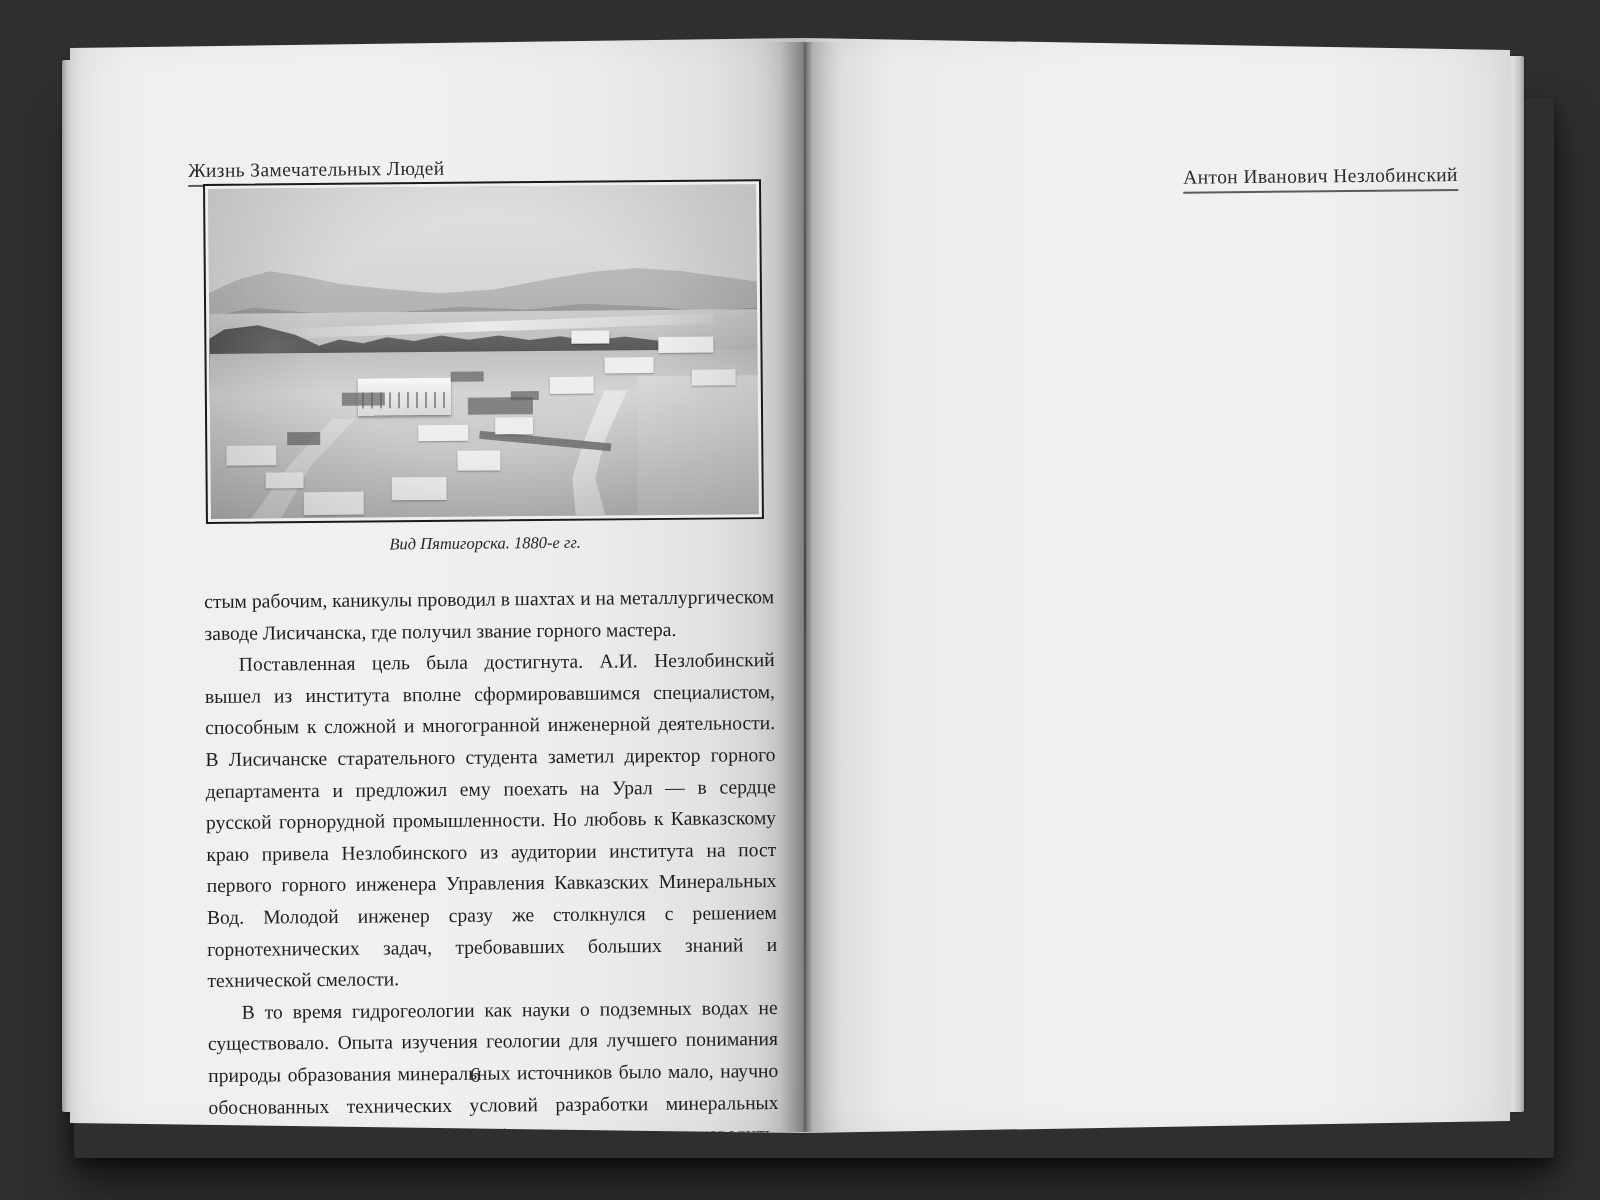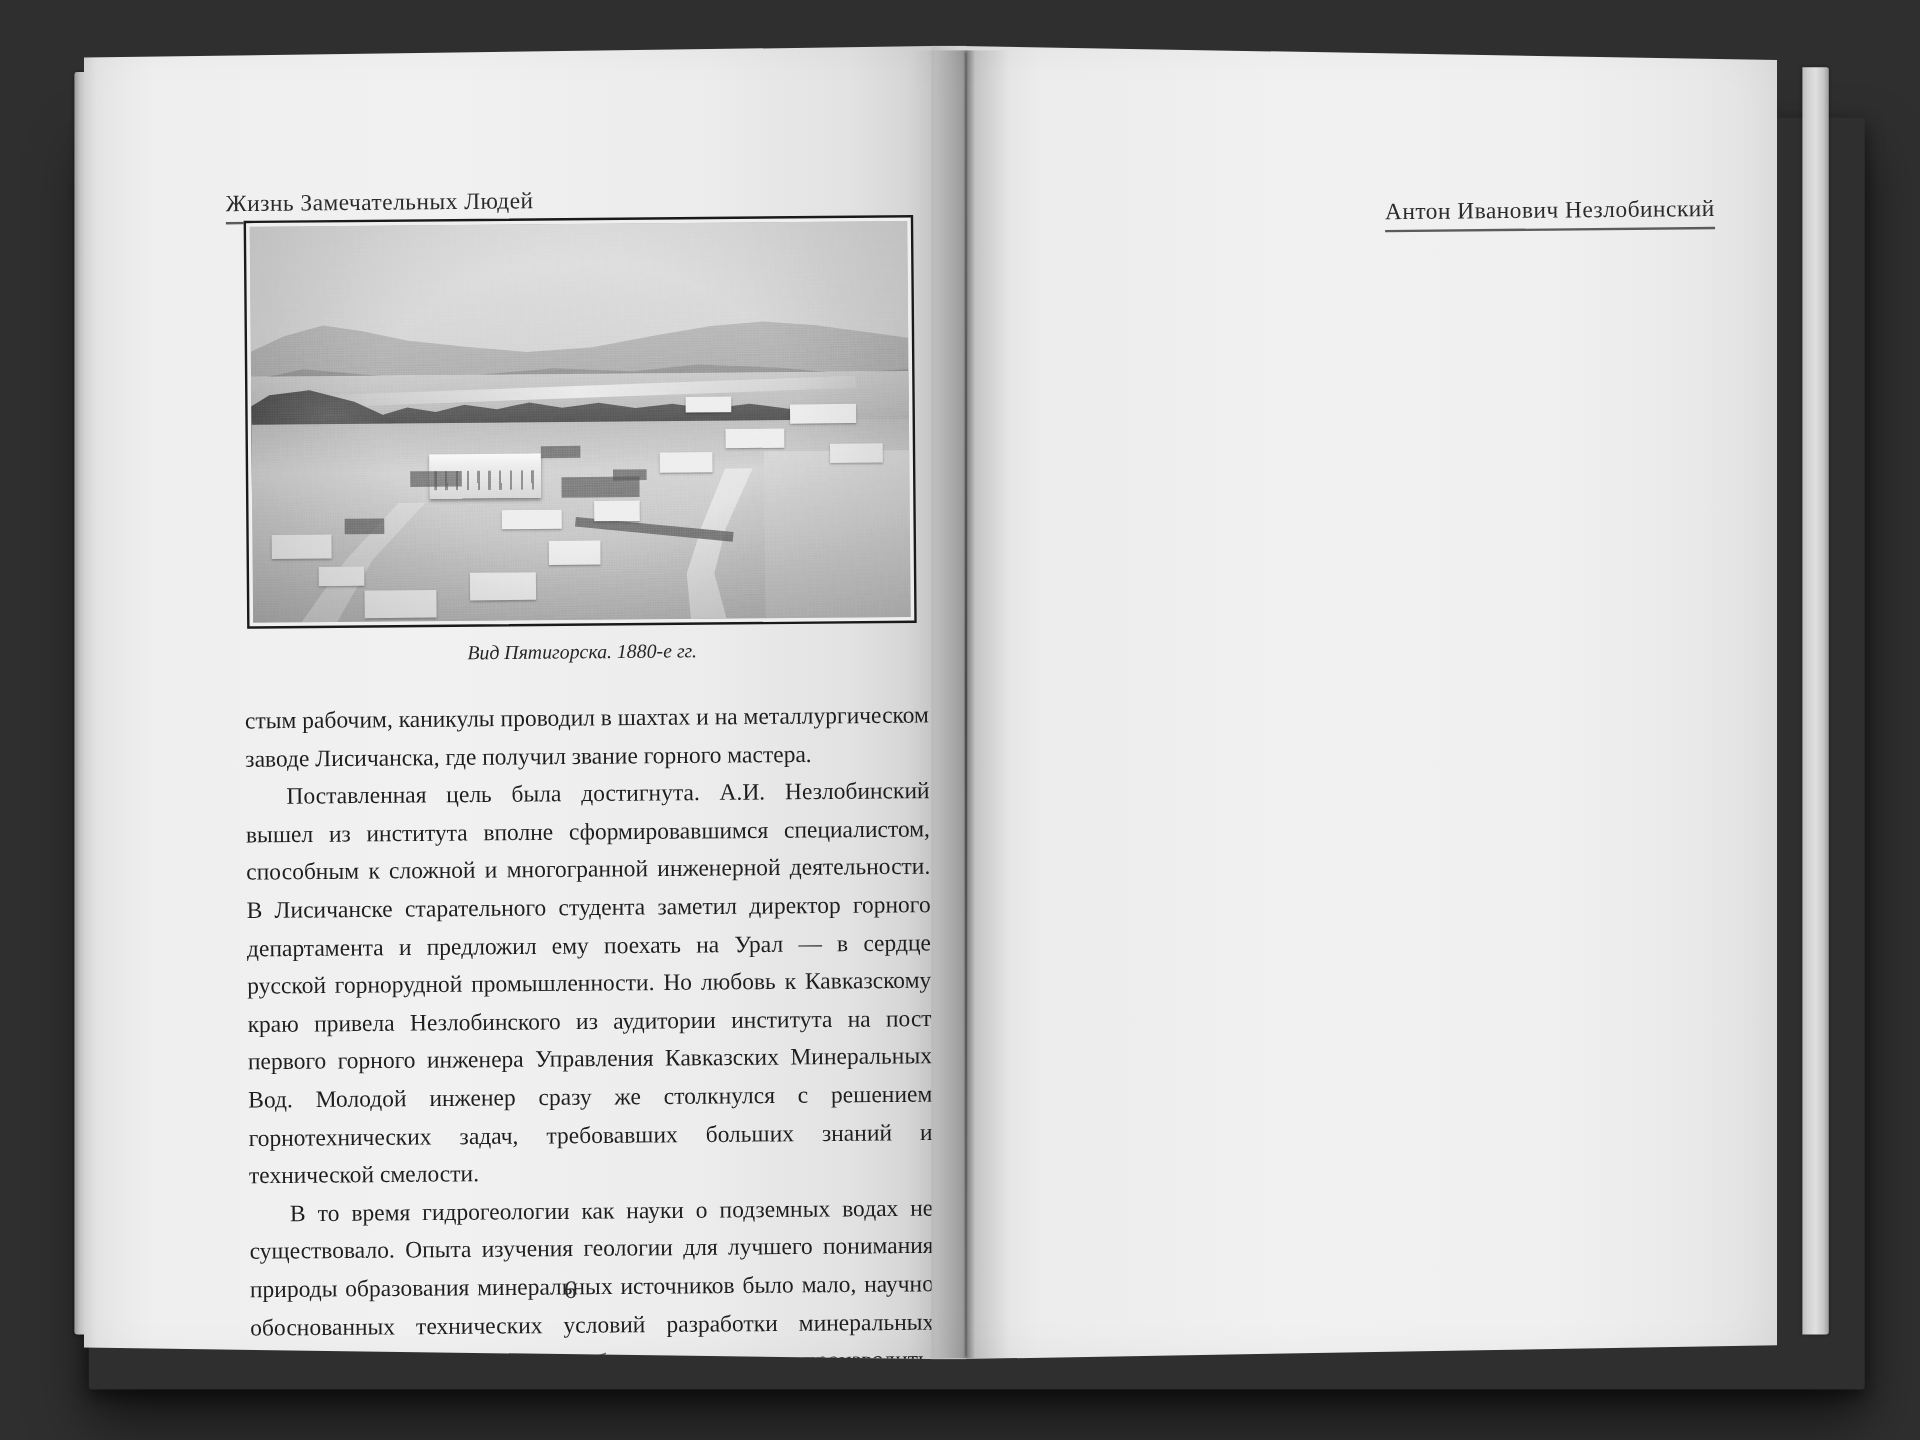--- a/index.html
+++ b/index.html
@@ -42,21 +42,21 @@
   }
   .page-left{
     left:30px; width:735px;
     background:
       linear-gradient(90deg,
         #d8d8d8 0px,#e6e6e6 10px,#efefef 60px,#f1f1f1 300px,#ececec 520px,#e2e2e2 640px,#d2d2d2 700px,#c2c2c2 735px);
     clip-path:polygon(0 10px, 735px 0px, 735px 1095px, 0 1085px);
     box-shadow:inset 0 0 40px rgba(0,0,0,.05);
   }
   .page-right{
-    left:736px; width:705px;
+    left:765px; width:705px;
     background:
       linear-gradient(90deg,
         #c9c9c9 0px,#dcdcdc 24px,#ececec 90px,#f1f1f1 300px,#f0f0f0 520px,#e9e9e9 640px,#dfdfdf 705px);
     clip-path:polygon(0 0px, 705px 12px, 705px 1083px, 0 1095px);
     box-shadow:inset 0 0 40px rgba(0,0,0,.05);
   }
   
   .gutter{
     position:absolute; left:716px; top:4px;
     width:86px; height:1090px;

